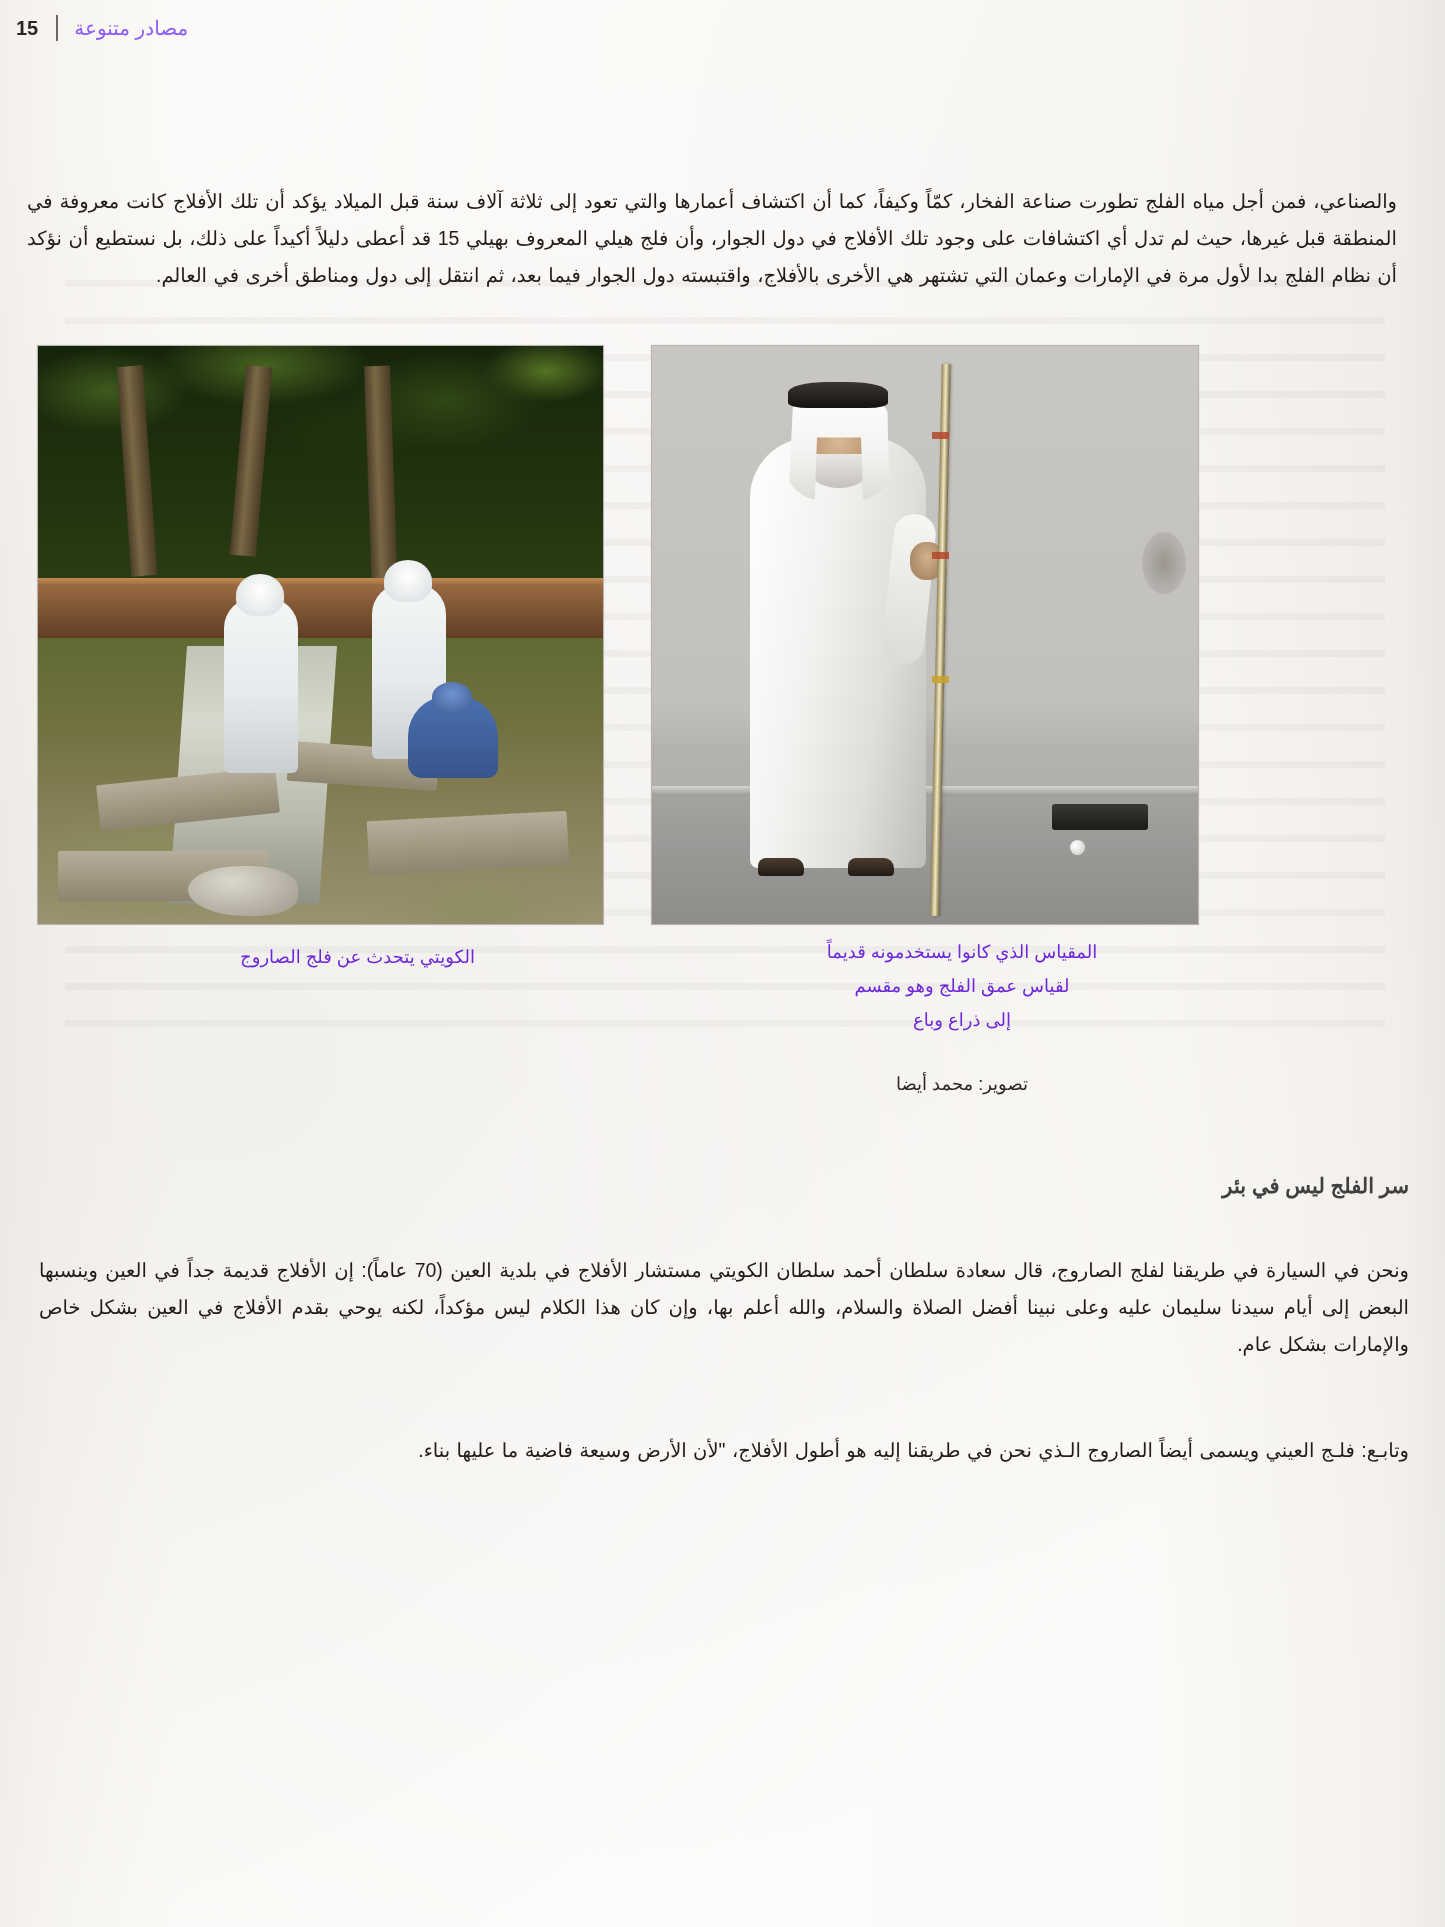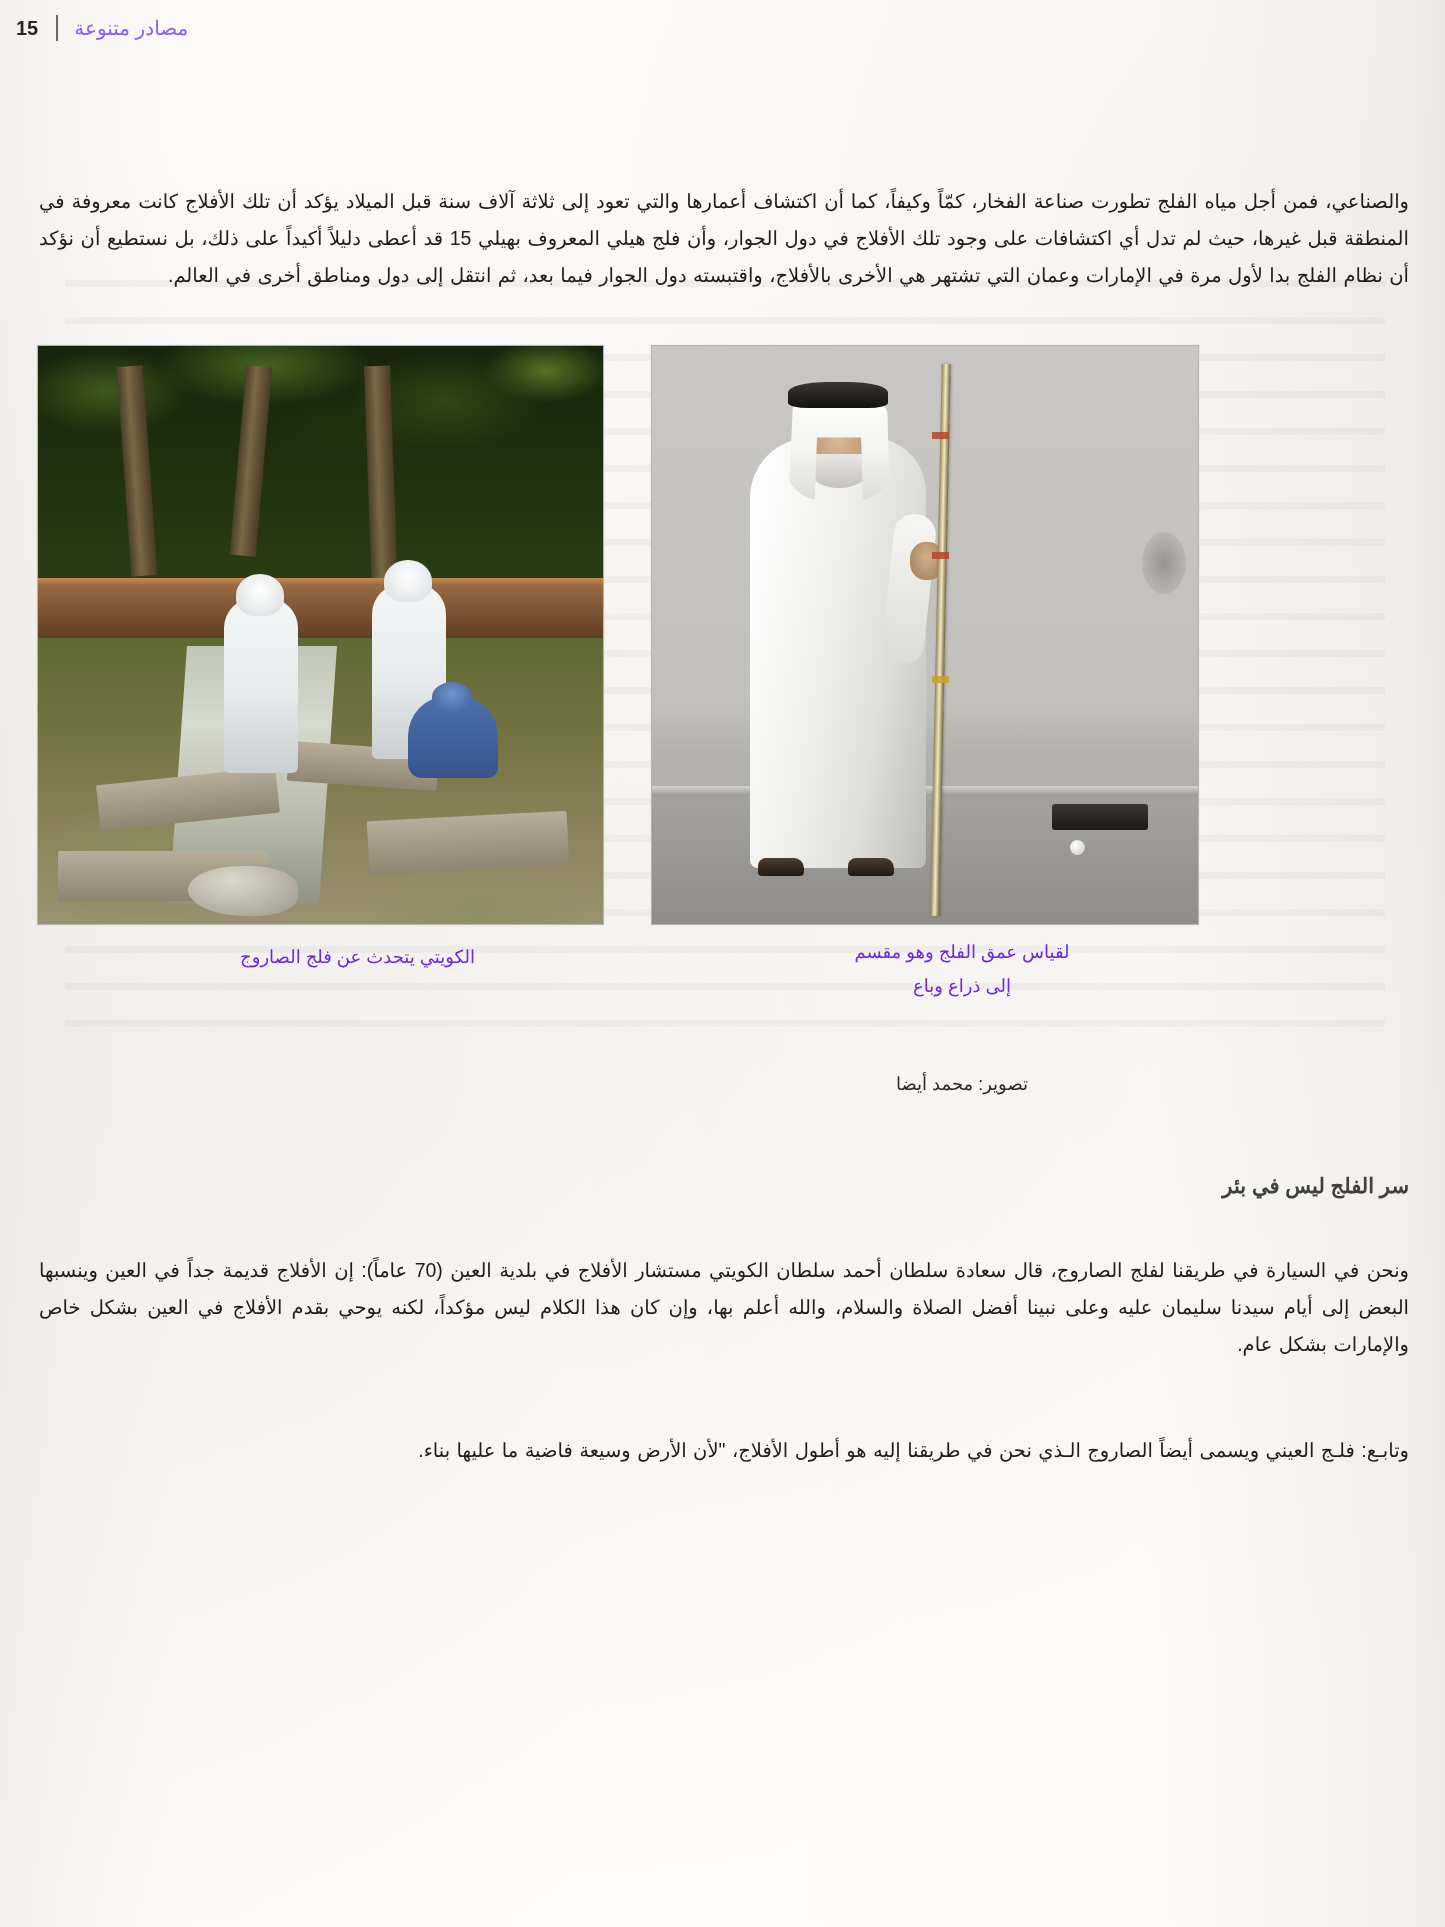--- a/index.html
+++ b/index.html
@@ -73,21 +73,21 @@
     font-size: 19.5px;
     line-height: 37px;
     color: #211d1b;
     letter-spacing: 0px;
     word-spacing: 1px;
   }
 
   #intro-para {
     position: absolute;
     top: 163px;
-    right: 36px;
+    right: 48px;
     width: 1370px;
   }
 
   
   .figures {
     position: absolute;
     top: 345px;
     right: 36px;
     width: 1373px;
     height: 600px;
@@ -404,20 +404,21 @@
       <div class="shoe right"></div>
       <div class="box"></div>
       <div class="ball"></div>
     </div>
   </div>
 </div>
 
 <div class="caption" id="caption-left">الكويتي يتحدث عن فلج الصاروج</div>
 
 <div class="caption" id="caption-right">
+  <span class="cap-line">المقياس الذي كانوا يستخدمونه قديماً</span>
   <span class="cap-line">لقياس عمق الفلج وهو مقسم</span>
   <span class="cap-line">إلى ذراع وباع</span>
 </div>
 
 <div id="photo-credit">تصوير: محمد أيضا</div>
 
 <h2 id="section-heading">سر الفلج ليس في بئر</h2>
 
 <p class="para" id="para-2">ونحن في السيارة في طريقنا لفلج الصاروج، قال سعادة سلطان أحمد سلطان الكويتي مستشار الأفلاج في بلدية العين (70 عاماً): إن الأفلاج قديمة جداً في العين وينسبها البعض إلى أيام سيدنا سليمان عليه وعلى نبينا أفضل الصلاة والسلام، والله أعلم بها، وإن كان هذا الكلام ليس مؤكداً، لكنه يوحي بقدم الأفلاج في العين بشكل خاص والإمارات بشكل عام.</p>
 <p class="para" id="para-3">وتابـع: فلـج العيني ويسمى أيضاً الصاروج الـذي نحن في طريقنا إليه هو أطول الأفلاج، "لأن الأرض وسيعة فاضية ما عليها بناء.</p>

